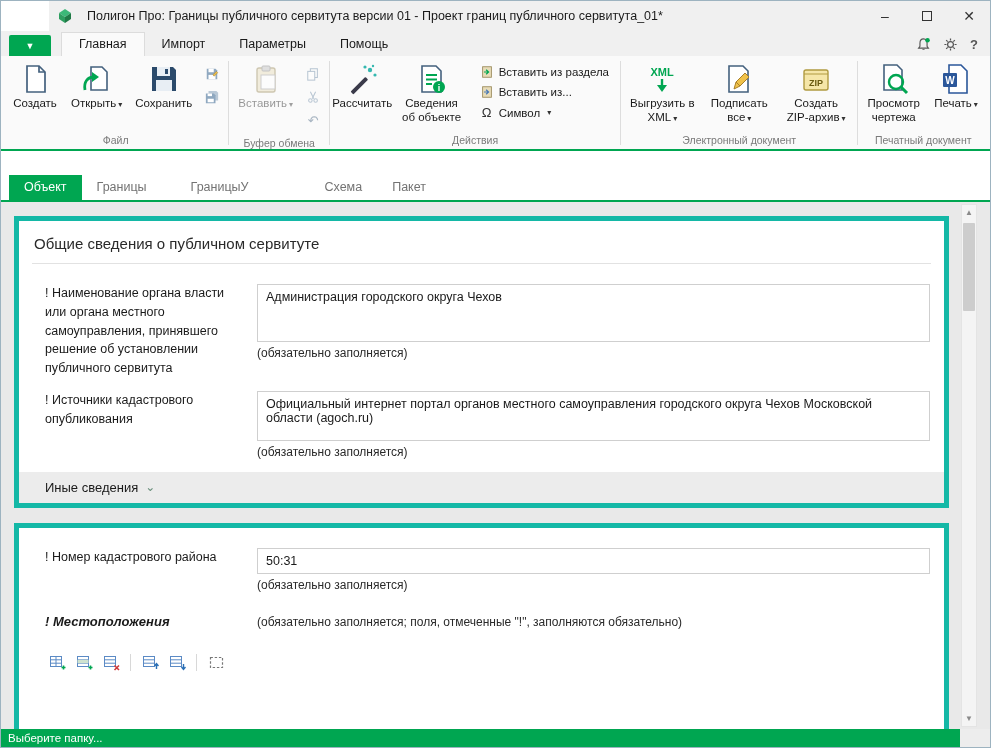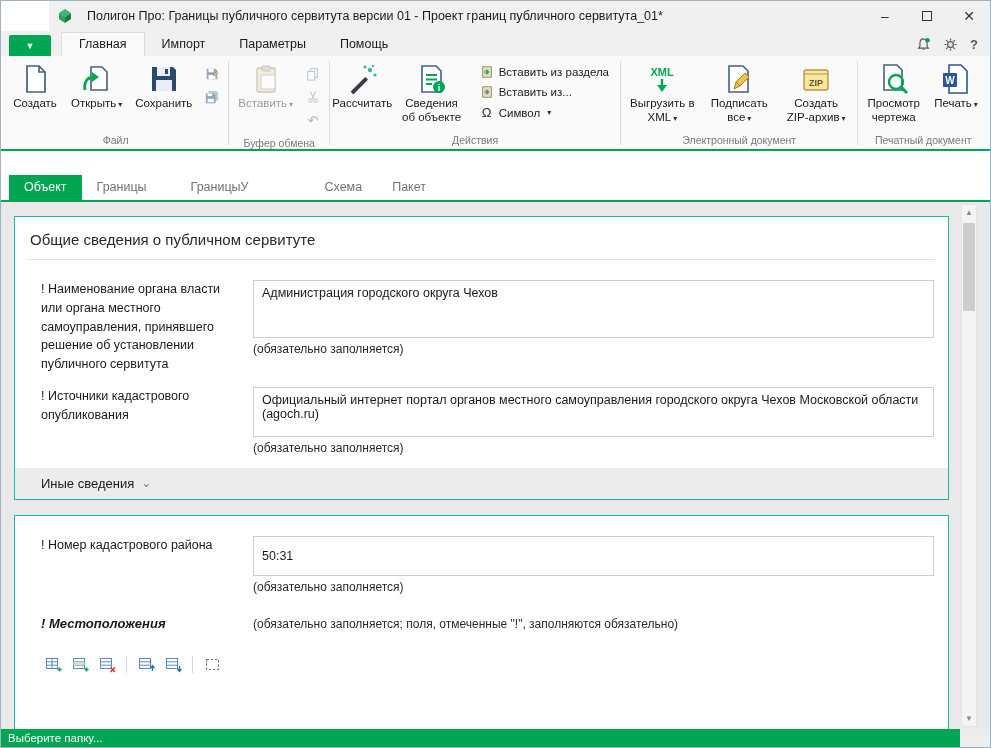--- a/index.html
+++ b/index.html
@@ -48,21 +48,21 @@
 
   
   .doc-strip { background:#ffffff; padding:24px 8px 0; border-bottom:2px solid #00A651; display:flex; align-items:flex-end; flex:0 0 auto; }
   .dtab { padding:5px 15px 6px; font-size:12.5px; color:#737373; cursor:pointer; }
   .dtab.active { background:#00A651; color:#fff; }
   .gap-sm { margin-left:14px; }
   .gap-lg { margin-left:46px; }
 
   
   .content { flex:1; background:#e9e9e9; position:relative; overflow:hidden; padding:14px 41px 0 13px; }
-  .panel { background:#fff; border:1px solid #14b8a6; margin-bottom:15px; }
+  .panel { background:#fff; border:5px solid #14b8a6; margin-bottom:15px; }
   .panel-header { font-size:15px; color:#2a2a2a; padding:14px 2px 11px; margin:0 13px; border-bottom:1px solid #e2e2e2; }
   .panel-body { padding:20px 14px 0 26px; }
   .form-row { display:flex; margin-bottom:13px; }
   .form-label { width:212px; padding-right:12px; font-size:12.5px; color:#1a1a1a; line-height:1.5; flex:0 0 auto; }
   .form-label.bold { font-weight:bold; font-size:13px;font-style:italic; }
   .form-field { flex:1; min-width:0; }
   textarea.fld, input.fld { width:100%; border:1px solid #cfcfcf; font-family:"Liberation Sans", sans-serif; font-size:12.5px; color:#1a1a1a; padding:5px 8px; background:#fff; resize:none; outline:none; display:block; }
   .hint { font-size:12px; color:#2a2a2a; margin-top:4px; }
   .inline-hint { font-size:12px; color:#2a2a2a; padding-top:3px; }
   .panel-footer { background:#ececec; margin-top:9px; padding:8px 14px 8px 26px; font-size:13px; color:#1a1a1a; display:flex; align-items:center; gap:7px; cursor:pointer; }
@@ -386,21 +386,21 @@
         <span>Иные сведения</span>
         <span class="chev">⌄</span>
       </div>
     </div>
 
     <div class="panel" style="min-height:400px;">
       <div class="panel-body">
         <div class="form-row">
           <div class="form-label">! Номер кадастрового района</div>
           <div class="form-field">
-            <input class="fld" type="text" style="height: 40px;" value="50:31">
+            <input class="fld" type="text" style="height: 26px;" value="50:31">
             <div class="hint">(обязательно заполняется)</div>
           </div>
         </div>
         <div class="form-row" style="margin-top:20px;">
           <div class="form-label bold">! Местоположения</div>
           <div class="form-field">
             <div class="inline-hint">(обязательно заполняется; поля, отмеченные "!", заполняются обязательно)</div>
           </div>
         </div>
         <div class="table-toolbar">

